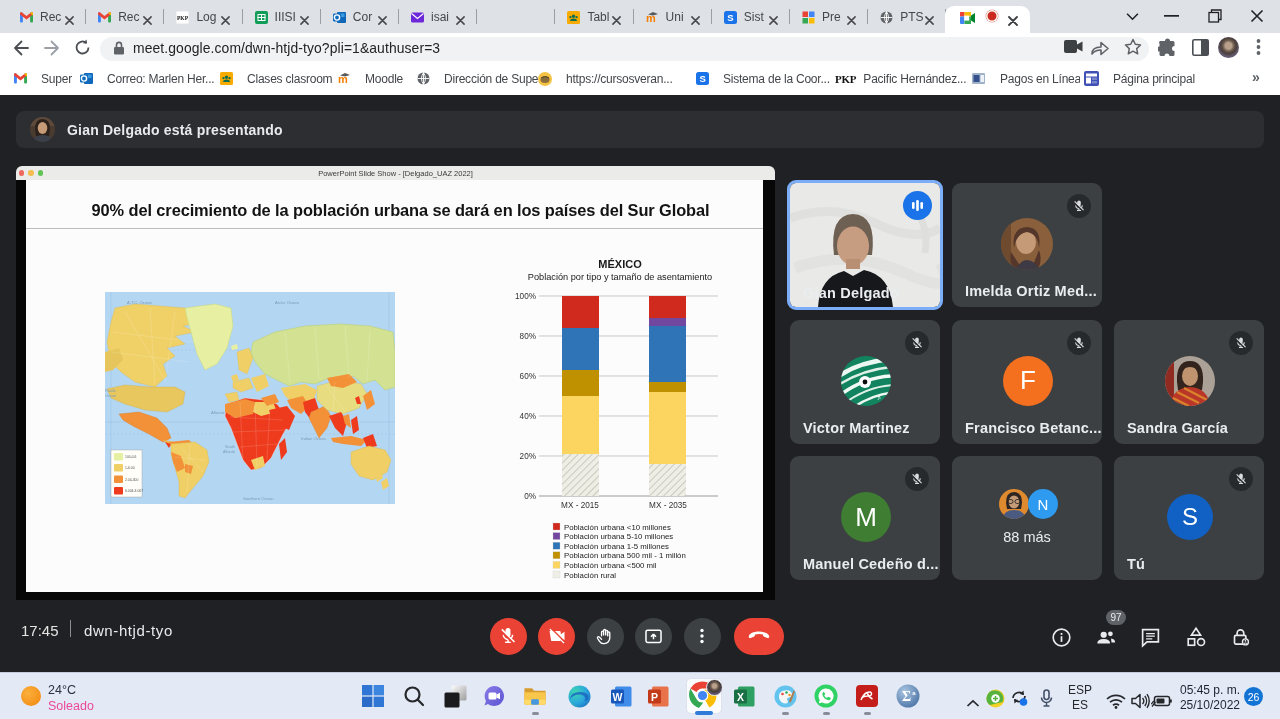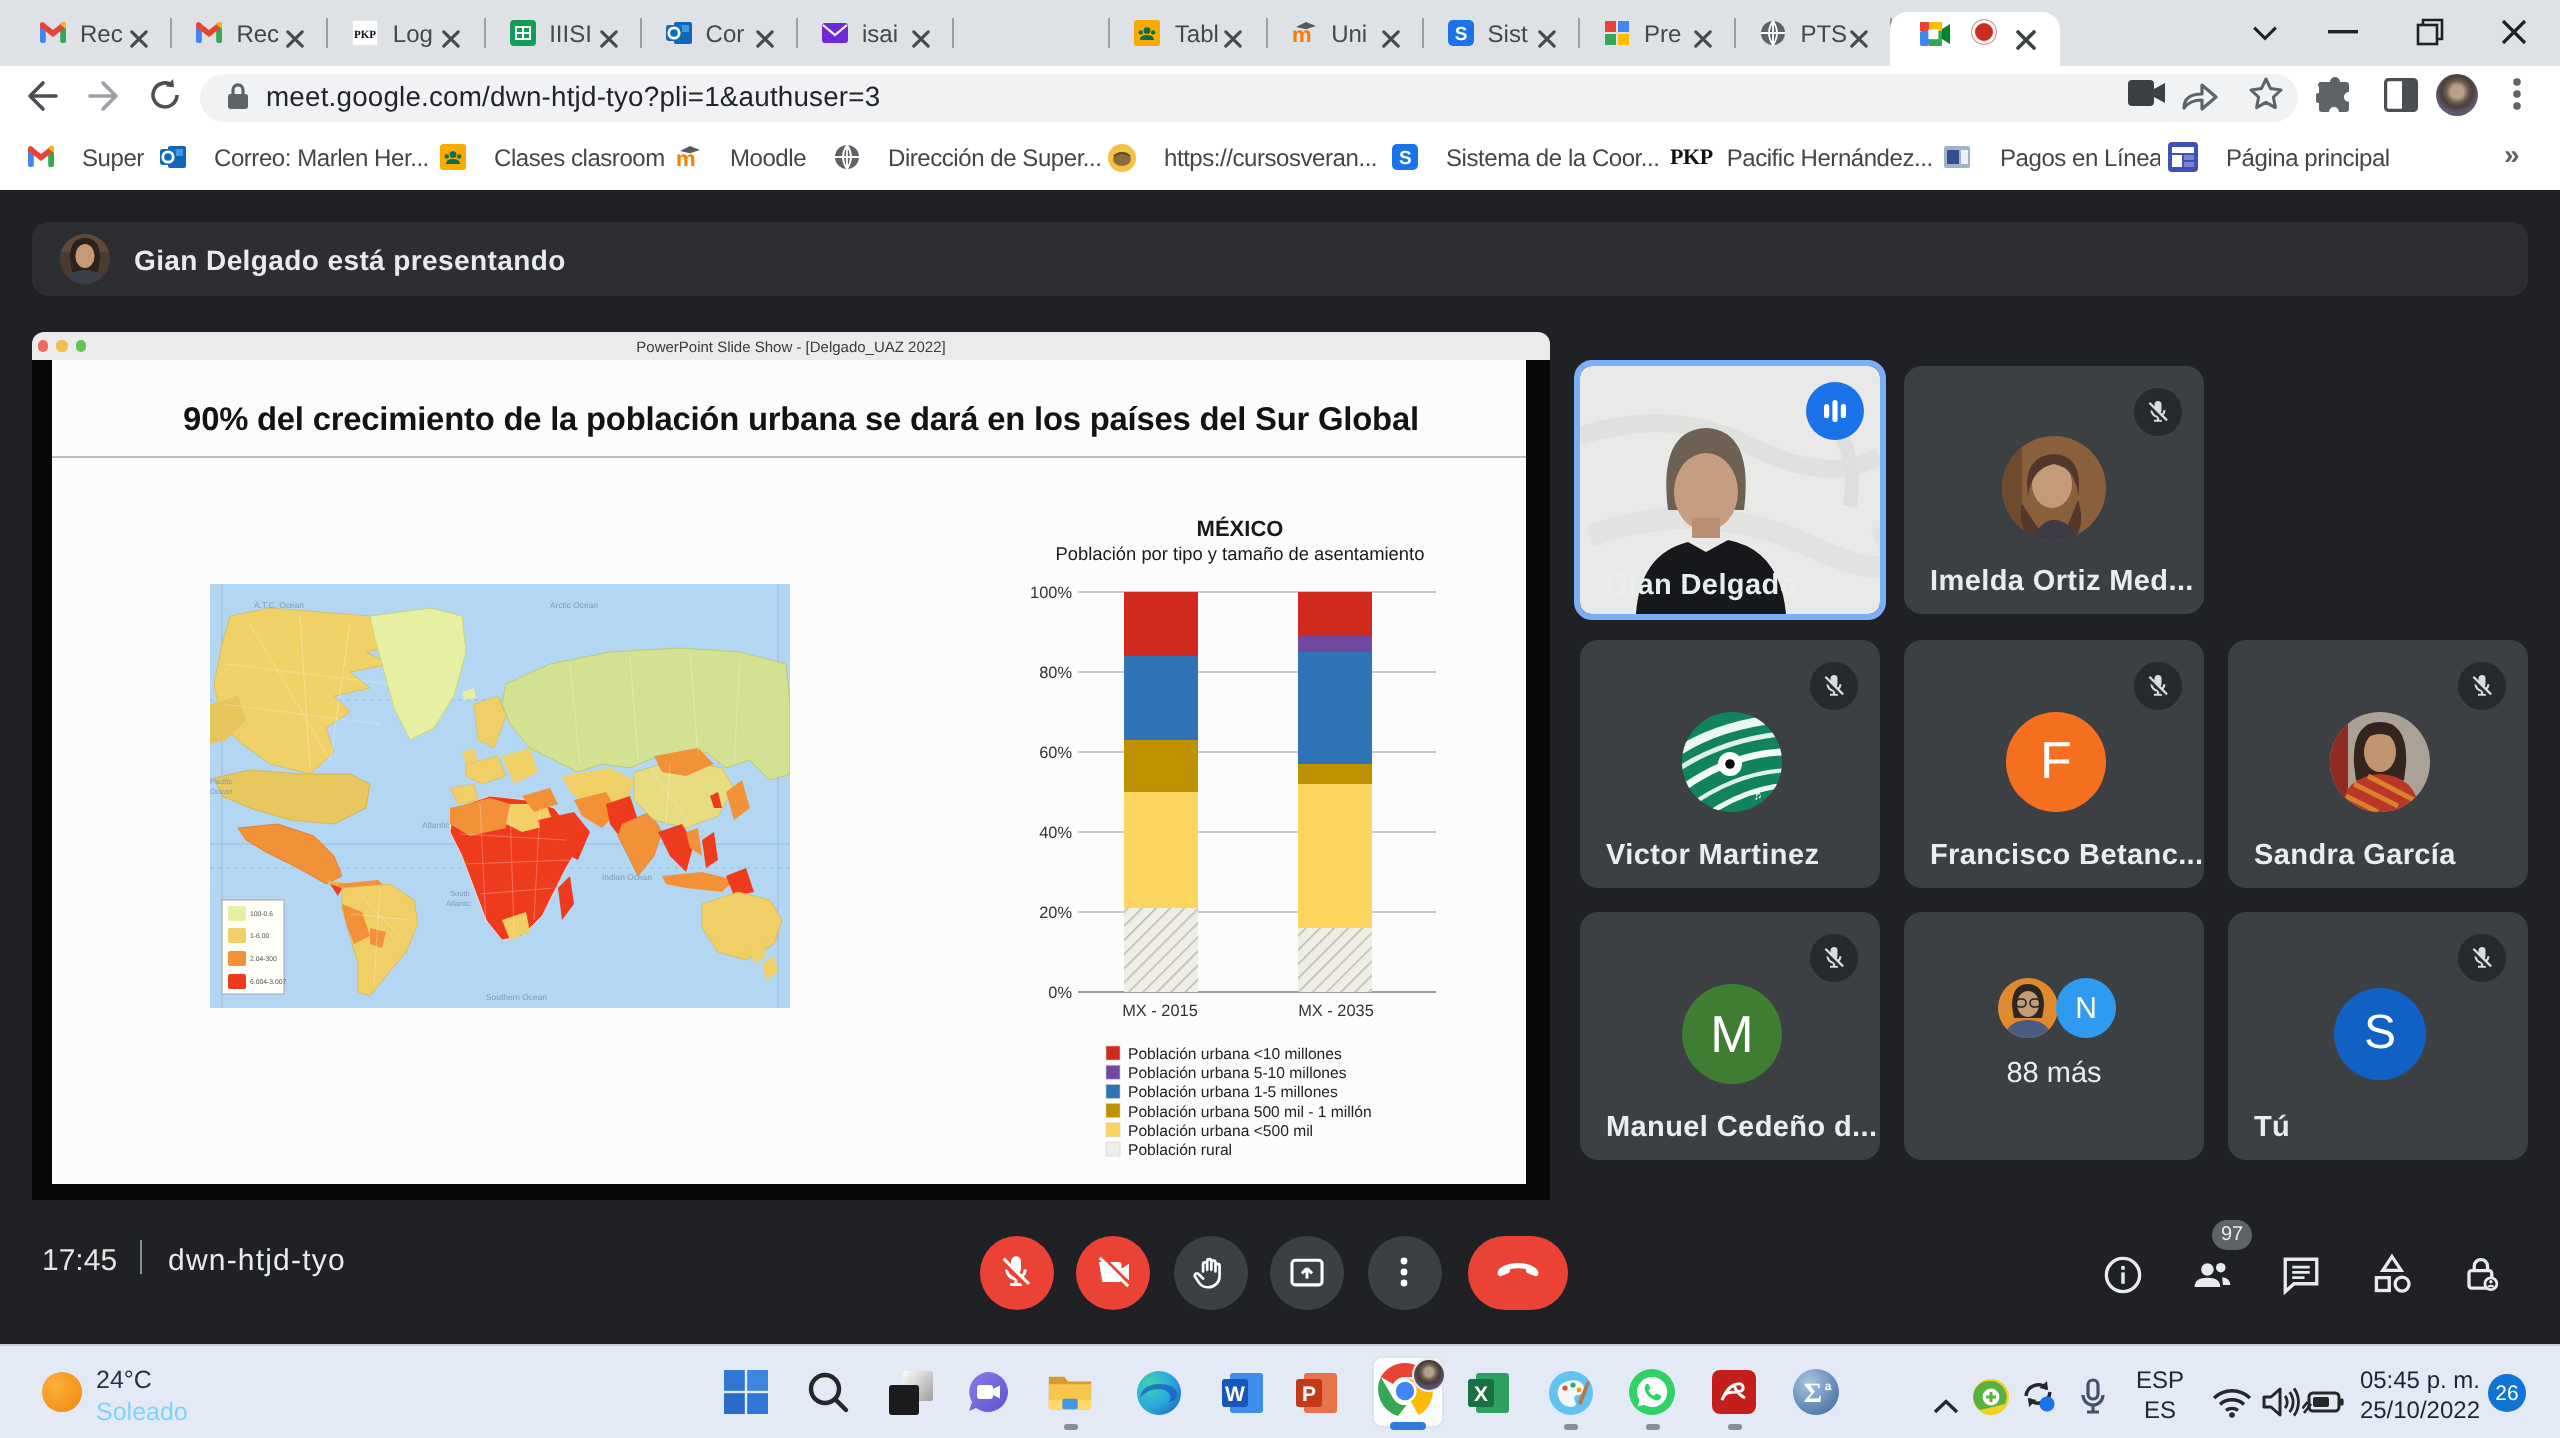--- a/index.html
+++ b/index.html
@@ -290,21 +290,21 @@
   </div>
 <div class="bm" style="left:417px;width:133px;overflow:hidden;">
     <span class="bi" style="display:flex;">
       <svg width="13" height="13" viewBox="0 0 13 13">
         <circle cx="6.5" cy="6.5" r="6" fill="#5f6368"></circle>
         <path d="M0.5 6.5 H12.5 M6.5 0.5 V12.5 M6.5 0.5 Q10.5 6.5 6.5 12.5 M6.5 0.5 Q2.5 6.5 6.5 12.5" stroke="#fff" stroke-width="0.9" fill="none"></path>
       </svg>
     </span>
     <span style="overflow:hidden;white-space:nowrap;">Dirección de Super...</span>
   </div>
-<div class="bm" style="left:554px;width:138px;overflow:hidden;">
+<div class="bm" style="left:538px;width:138px;overflow:hidden;">
     <span class="bi" style="display:flex;">
       <svg width="14" height="14" viewBox="0 0 14 14">
         <circle cx="7" cy="7" r="7" fill="#f5c343"></circle>
         <ellipse cx="7" cy="7.5" rx="4.5" ry="3.5" fill="#8a6d3b"></ellipse>
         <path d="M3 6 Q7 3 11 6" stroke="#5d4a28" stroke-width="1" fill="none"></path>
       </svg>
     </span>
     <span style="overflow:hidden;white-space:nowrap;">https://cursosveran...</span>
   </div>
 <div class="bm" style="left:696px;width:135px;overflow:hidden;">
@@ -707,21 +707,21 @@
         <circle cx="16.5" cy="17" r="3.4" fill="#1f2124" stroke="#e8eaed" stroke-width="1.6"></circle>
         <circle cx="16.5" cy="15.8" r="1" fill="#e8eaed"></circle>
         <path d="M14.8 18.8 q1.7 -1.2 3.4 0" stroke="#e8eaed" stroke-width="1.2" fill="none"></path>
       </svg>
     </div>
 <div style="position:absolute;left:1106px;top:515px;width:20px;height:15px;border-radius:8px;background:#5f6368;color:#e8eaed;font-size:10px;text-align:center;line-height:15px;">97</div>
 </div>
 <div id="taskbar"></div>
 <div style="position:absolute;left:21px;top:686px;width:20px;height:20px;border-radius:50%;background:radial-gradient(circle at 35% 35%,#fbb03b,#f1860d);"></div>
 <div style="position:absolute;left:48px;top:683px;font-size:12.5px;color:#2a3140;">24°C</div>
-<div style="position:absolute;left:48px;top:698.5px;font-size:12.5px;color:#7dd3fc;">Soleado</div>
+<div style="position:absolute;left:48px;top:698.5px;font-size:12.5px;color:#ec4899;">Soleado</div>
 <div class="tico" style="left:361px;top:684px;width:24px;height:24px;">
     <svg width="22" height="22" viewBox="0 0 22 22">
       <rect x="0" y="0" width="10.4" height="10.4" fill="#3076d4"></rect>
       <rect x="11.6" y="0" width="10.4" height="10.4" fill="#3d86e0"></rect>
       <rect x="0" y="11.6" width="10.4" height="10.4" fill="#2a6cc8"></rect>
       <rect x="11.6" y="11.6" width="10.4" height="10.4" fill="#3076d4"></rect>
     </svg>
   </div>
 <div class="tico" style="left:402px;top:684px;width:24px;height:24px;">
     <svg width="22" height="22" viewBox="0 0 22 22">

